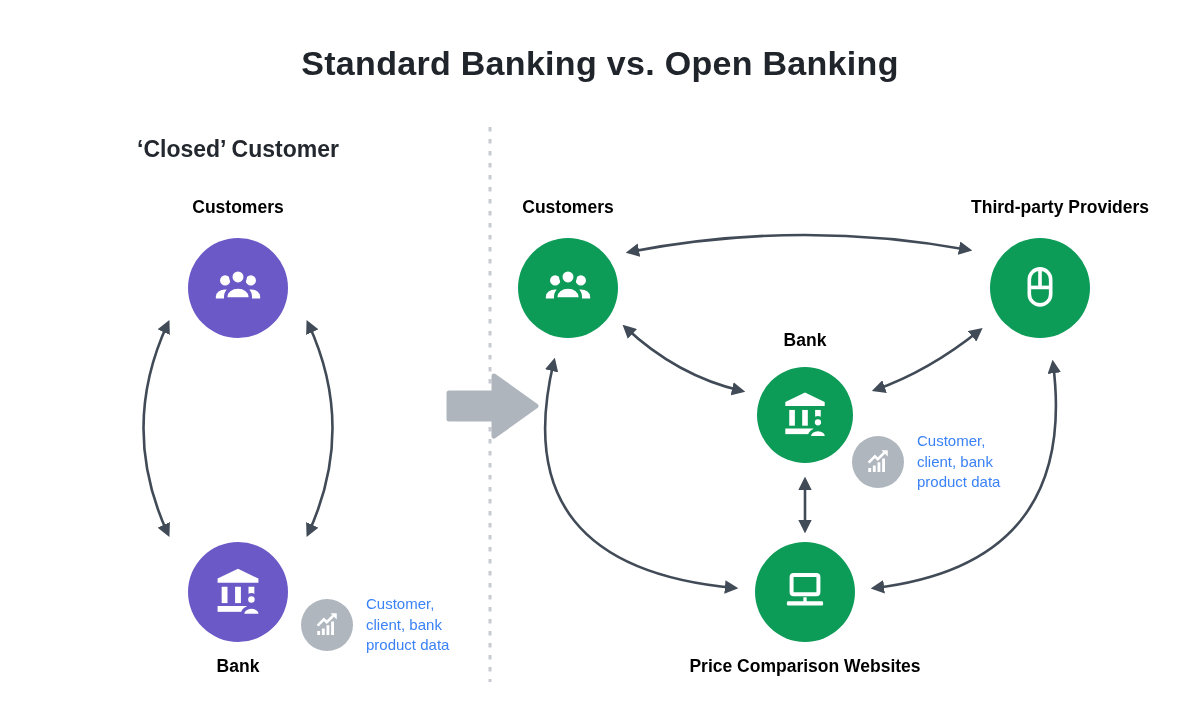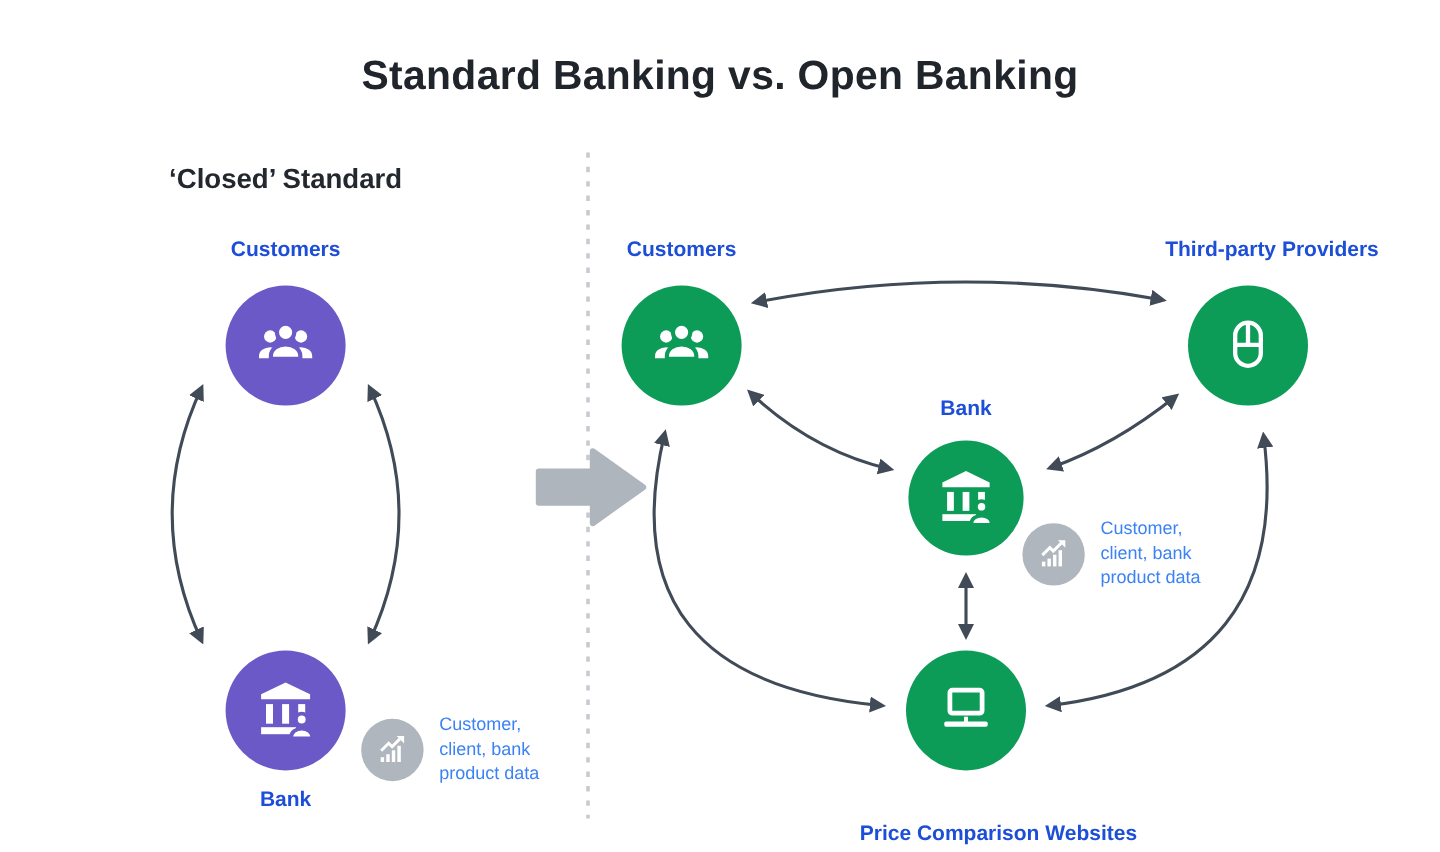--- a/index.html
+++ b/index.html
@@ -10,21 +10,21 @@
   .title{
     position:absolute;left:0;right:0;top:44px;text-align:center;
     font-size:34px;font-weight:700;color:#20242b;letter-spacing:.3px;
   }
   .sec-header{
     position:absolute;transform:translateX(-50%);font-size:23px;
     font-weight:700;color:#23272e;white-space:nowrap;
   }
   .node-label{
     position:absolute;transform:translateX(-50%);font-size:17.5px;
-    font-weight:700;color:#1d4ed8;white-space:nowrap;
+    font-weight:700;color:#000000;white-space:nowrap;
   }
   .circle{
     position:absolute;border-radius:50%;
     display:flex;align-items:center;justify-content:center;
   }
   .big{width:100px;height:100px;}
   .mid{width:96px;height:96px;}
   .purple{background:#6a59c6;}
   .green{background:#0d9b58;}
   .gray-dot{background:#afb6be;width:52px;height:52px;}
@@ -61,21 +61,21 @@
       <path d="M625 327 Q677 376 742 391"></path>
       <path d="M875 390 Q929 371 980 330"></path>
       <path d="M805 480 L805 530"></path>
       <path d="M554 361 Q504 567 735 588"></path>
       <path d="M1053 363 Q1079 564 874 588"></path>
     </g>
   </svg>
 
   <div class="title">Standard Banking vs. Open Banking</div>
 
-  <div class="sec-header" style="left:238px;top:136px;">‘Closed’ Standard</div>
+  <div class="sec-header" style="left:238px;top:136px;">‘Closed’ Customer</div>
 
   <div class="node-label" style="left:238px;top:197px;">Customers</div>
 
   <div class="circle big purple on-purple" style="left:188px;top:238px;">
     <svg class="icon" width="56" height="56" viewBox="0 0 48 48">
       <circle cx="13" cy="17.5" r="4.4" fill="#fff"></circle>
       <path d="M5 33 v-1.6 a8 6.2 0 0 1 16 0 V33 Z" fill="#fff"></path>
       <circle cx="35" cy="17.5" r="4.4" fill="#fff"></circle>
       <path d="M27 33 v-1.6 a8 6.2 0 0 1 16 0 V33 Z" fill="#fff"></path>
       <circle cx="24" cy="14.5" r="6.2" fill="#fff" class="cut" stroke-width="3"></circle>
@@ -168,15 +168,15 @@
   </div>
 
   <div class="circle big green on-green" style="left:755px;top:542px;">
     <svg class="icon" width="56" height="56" viewBox="0 0 48 48">
       <rect x="12.5" y="9.5" width="23" height="16.5" rx="1.8" fill="none" stroke="#fff" stroke-width="3.4"></rect>
       <rect x="22.6" y="28.5" width="2.8" height="4" fill="#fff"></rect>
       <rect x="8.5" y="32" width="31" height="3.6" rx="1.2" fill="#fff"></rect>
     </svg>
   </div>
 
-  <div class="node-label" style="left:832px;top:656px;margin-top:28px;">Price Comparison Websites</div>
+  <div class="node-label" style="left:805px;top:656px;">Price Comparison Websites</div>
 
 </div>
 
 </body></html>

